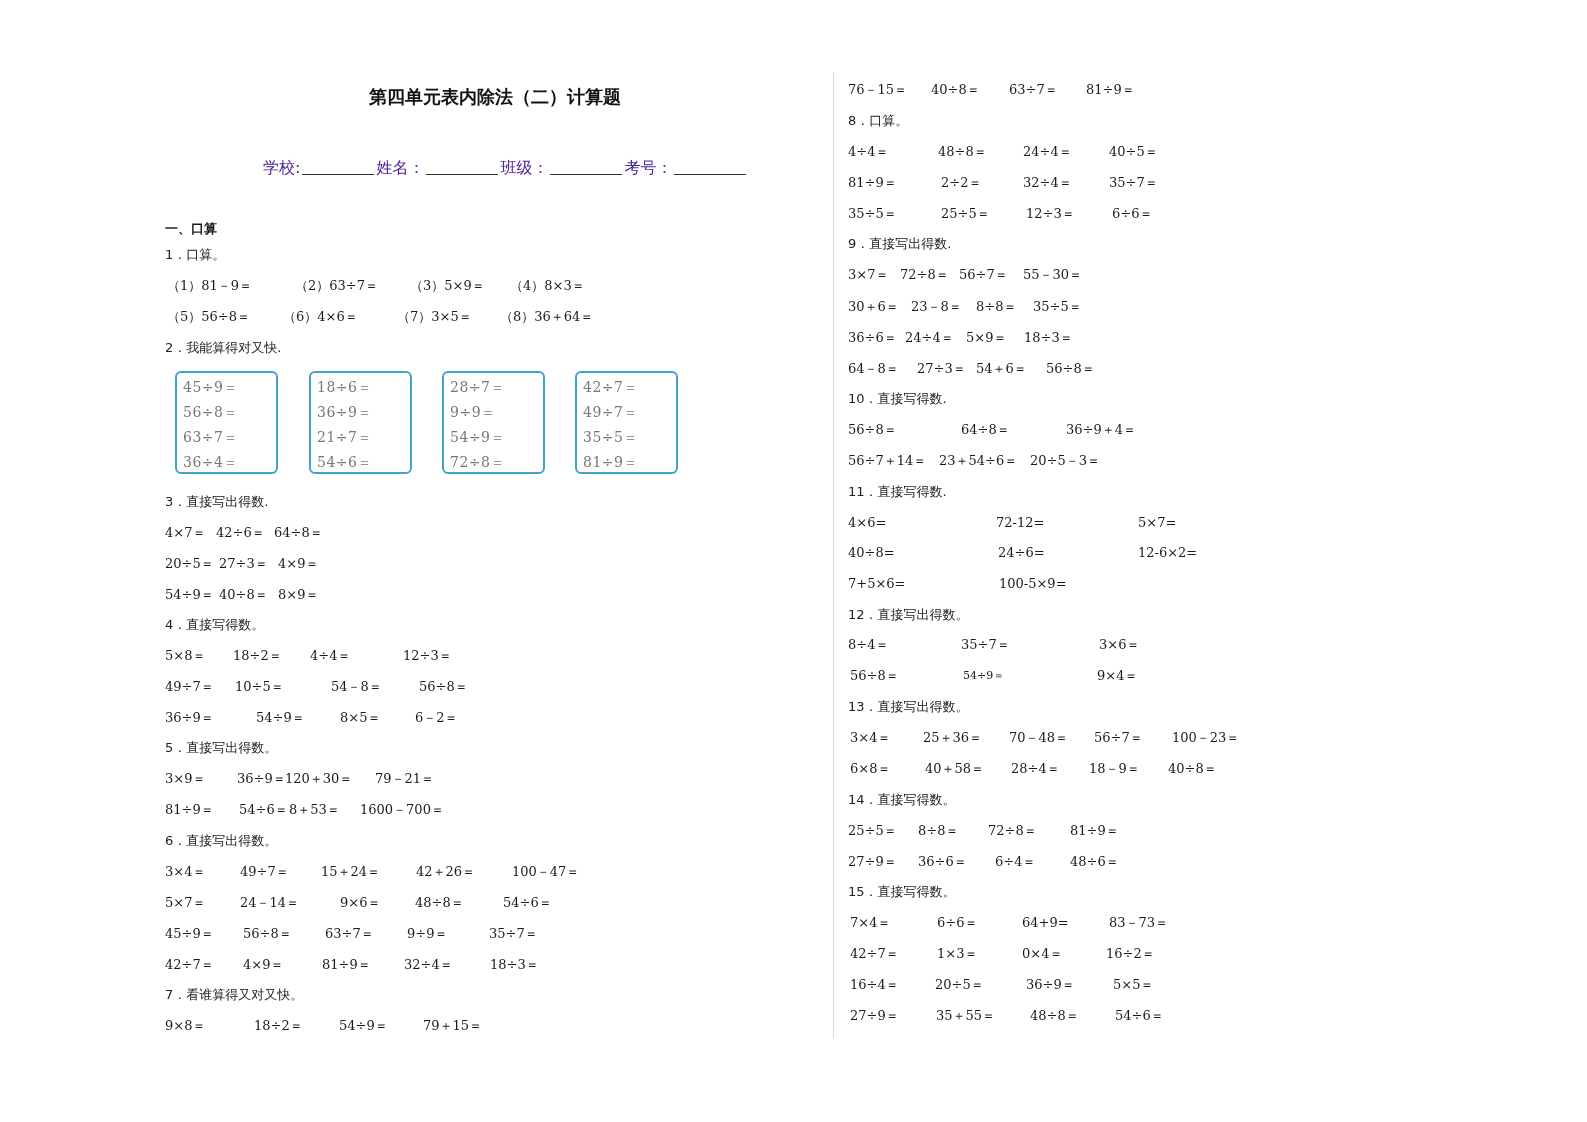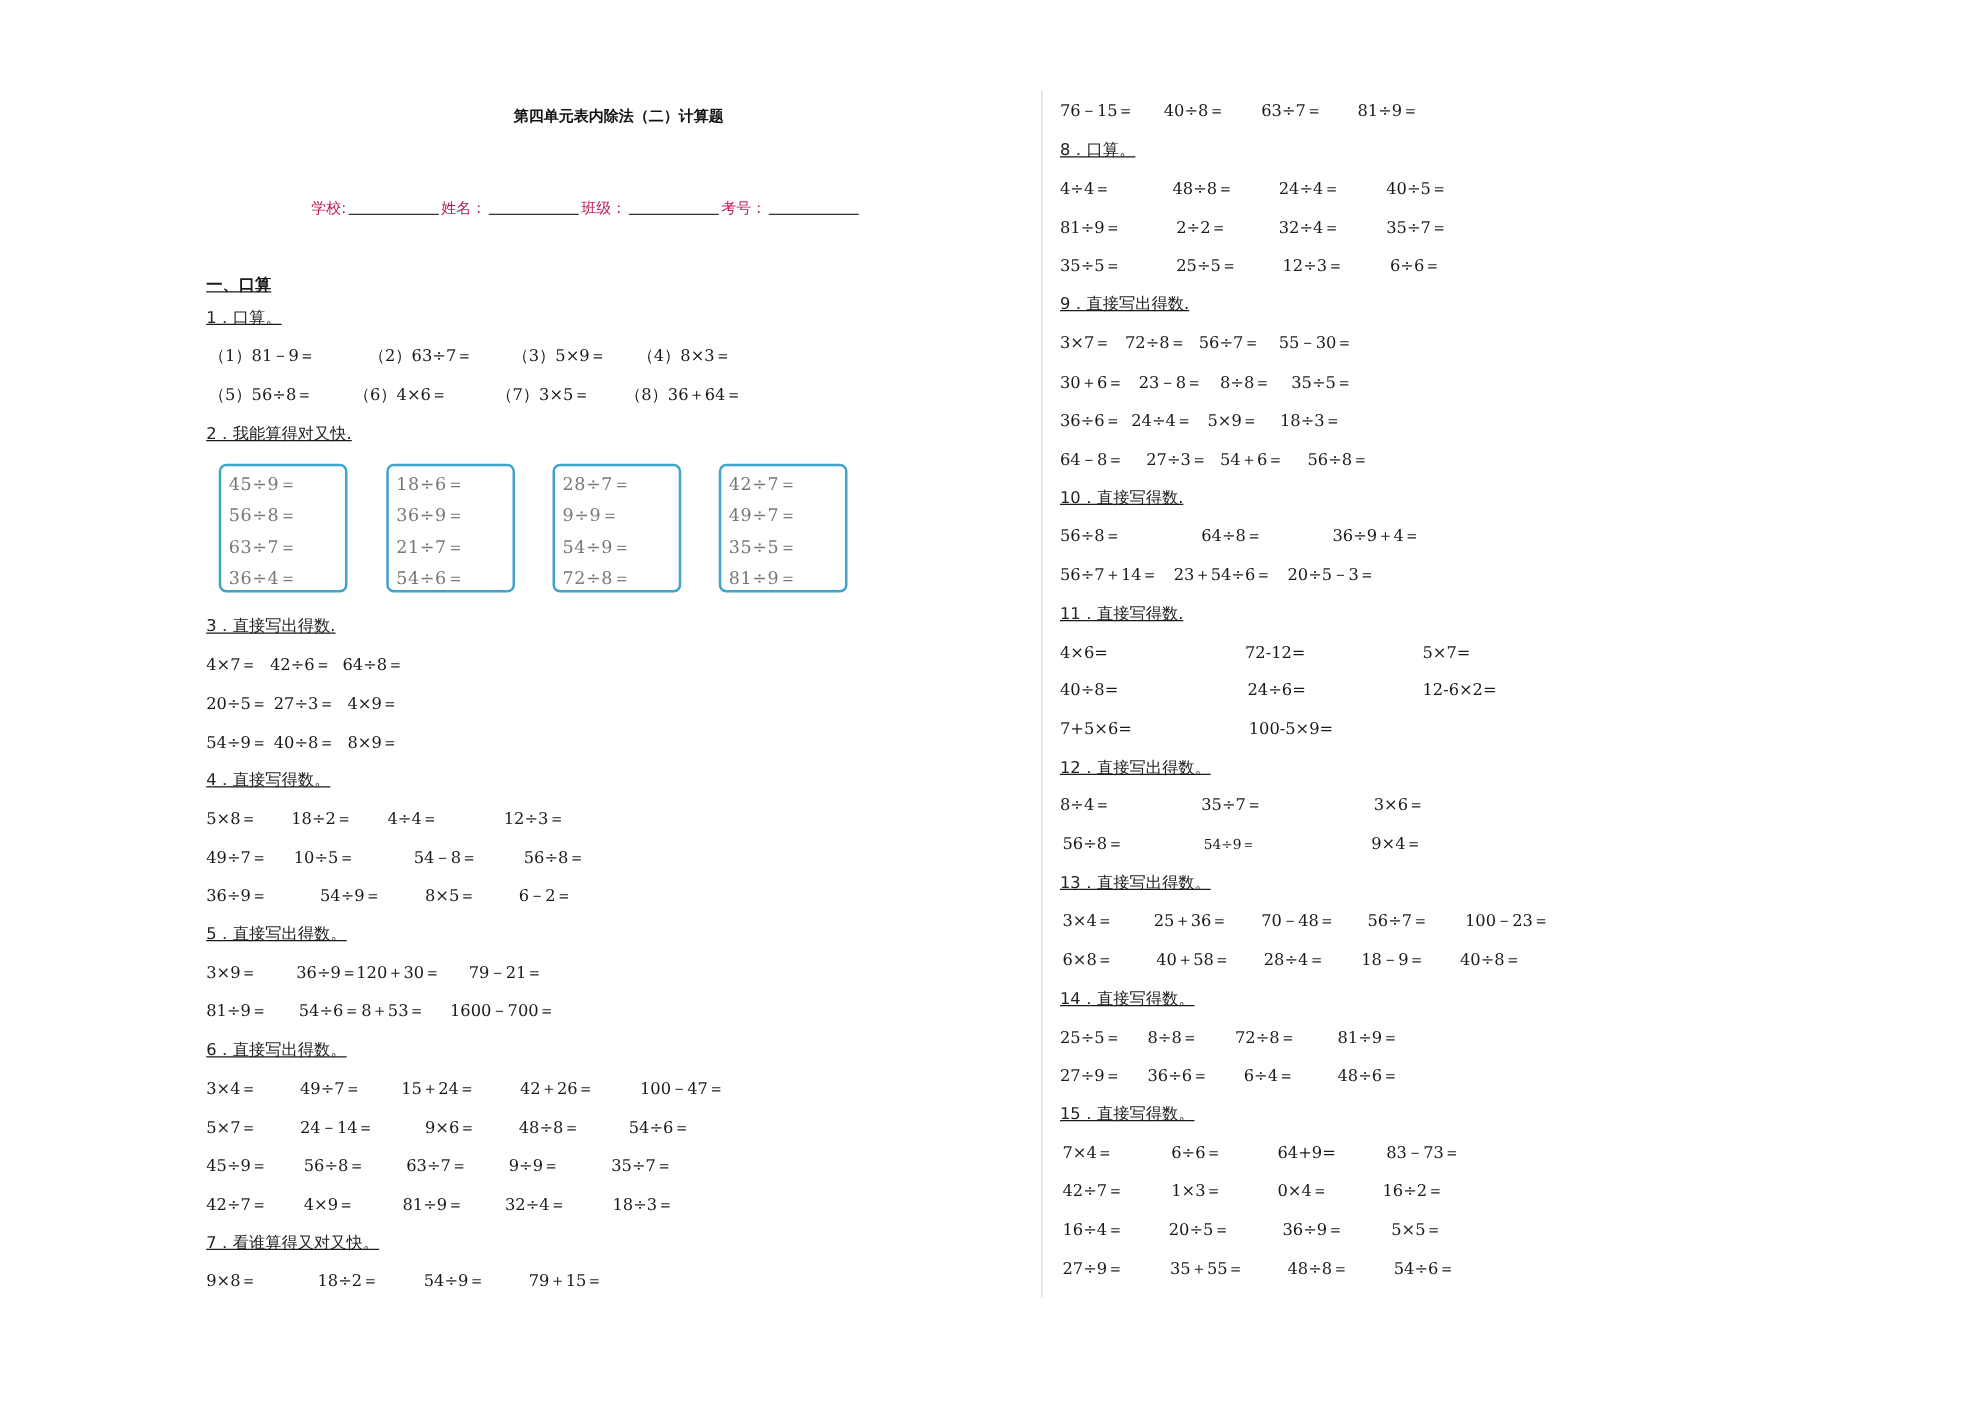--- a/index.html
+++ b/index.html
@@ -7,32 +7,32 @@
     width: 1587px; height: 1122px; position: relative; overflow: hidden;
     font-family: "DejaVu Serif", "Liberation Serif", serif;
     color: #1a1a1a;
   }
   .page-left { position: absolute; left: 165px; top: 0; width: 650px; height: 1122px; }
   .page-right { position: absolute; left: 848px; top: 0; width: 700px; height: 1122px; }
   .divider { position: absolute; left: 833px; top: 72px; width: 1px; height: 966px; background: #d8d8d8; }
 
   .title {
     position: absolute; left: 0; width: 660px; text-align: center;
-    font-family: "DejaVu Sans", sans-serif; font-weight: bold; font-size: 12px; color: #111;
+    font-family: "DejaVu Sans", sans-serif; font-weight: bold; font-size: 18px; color: #111;
   }
   .title1 { top: 85px; }
   .title2 { top: 125px; }
   .info-line {
-    position: absolute; top: 158px; left: 84px; font-size: 12px; color: #be185d;
+    position: absolute; top: 158px; left: 98px; font-size: 16px; color: #4c1d95;
     font-family: "DejaVu Sans", sans-serif; white-space: nowrap;
   }
   .info-line .lbl { display: inline-block; }
   .info-line .blank { display: inline-block; width: 72px; border-bottom: 1px solid #333; margin: 0 2px; height: 12px; vertical-align: -2px; }
 
-  .row { position: absolute; font-size: 13px; white-space: nowrap; line-height: 16px; text-decoration: underline; }
+  .row { position: absolute; font-size: 13px; white-space: nowrap; line-height: 16px; }
   .row .it { position: absolute; top: 0; }
   .sec-head { font-family: "DejaVu Sans", sans-serif; font-weight: bold; font-size: 13px; }
   .q-head { font-size: 13px; }
   .q-head .txt { font-family: "DejaVu Sans", sans-serif; color: #222; }
 
   .box {
     position: absolute; width: 103px; height: 103px; top: 371px;
     border: 2px solid #3fa3cc; border-radius: 6px; box-sizing: border-box;
   }
   .box .line {

